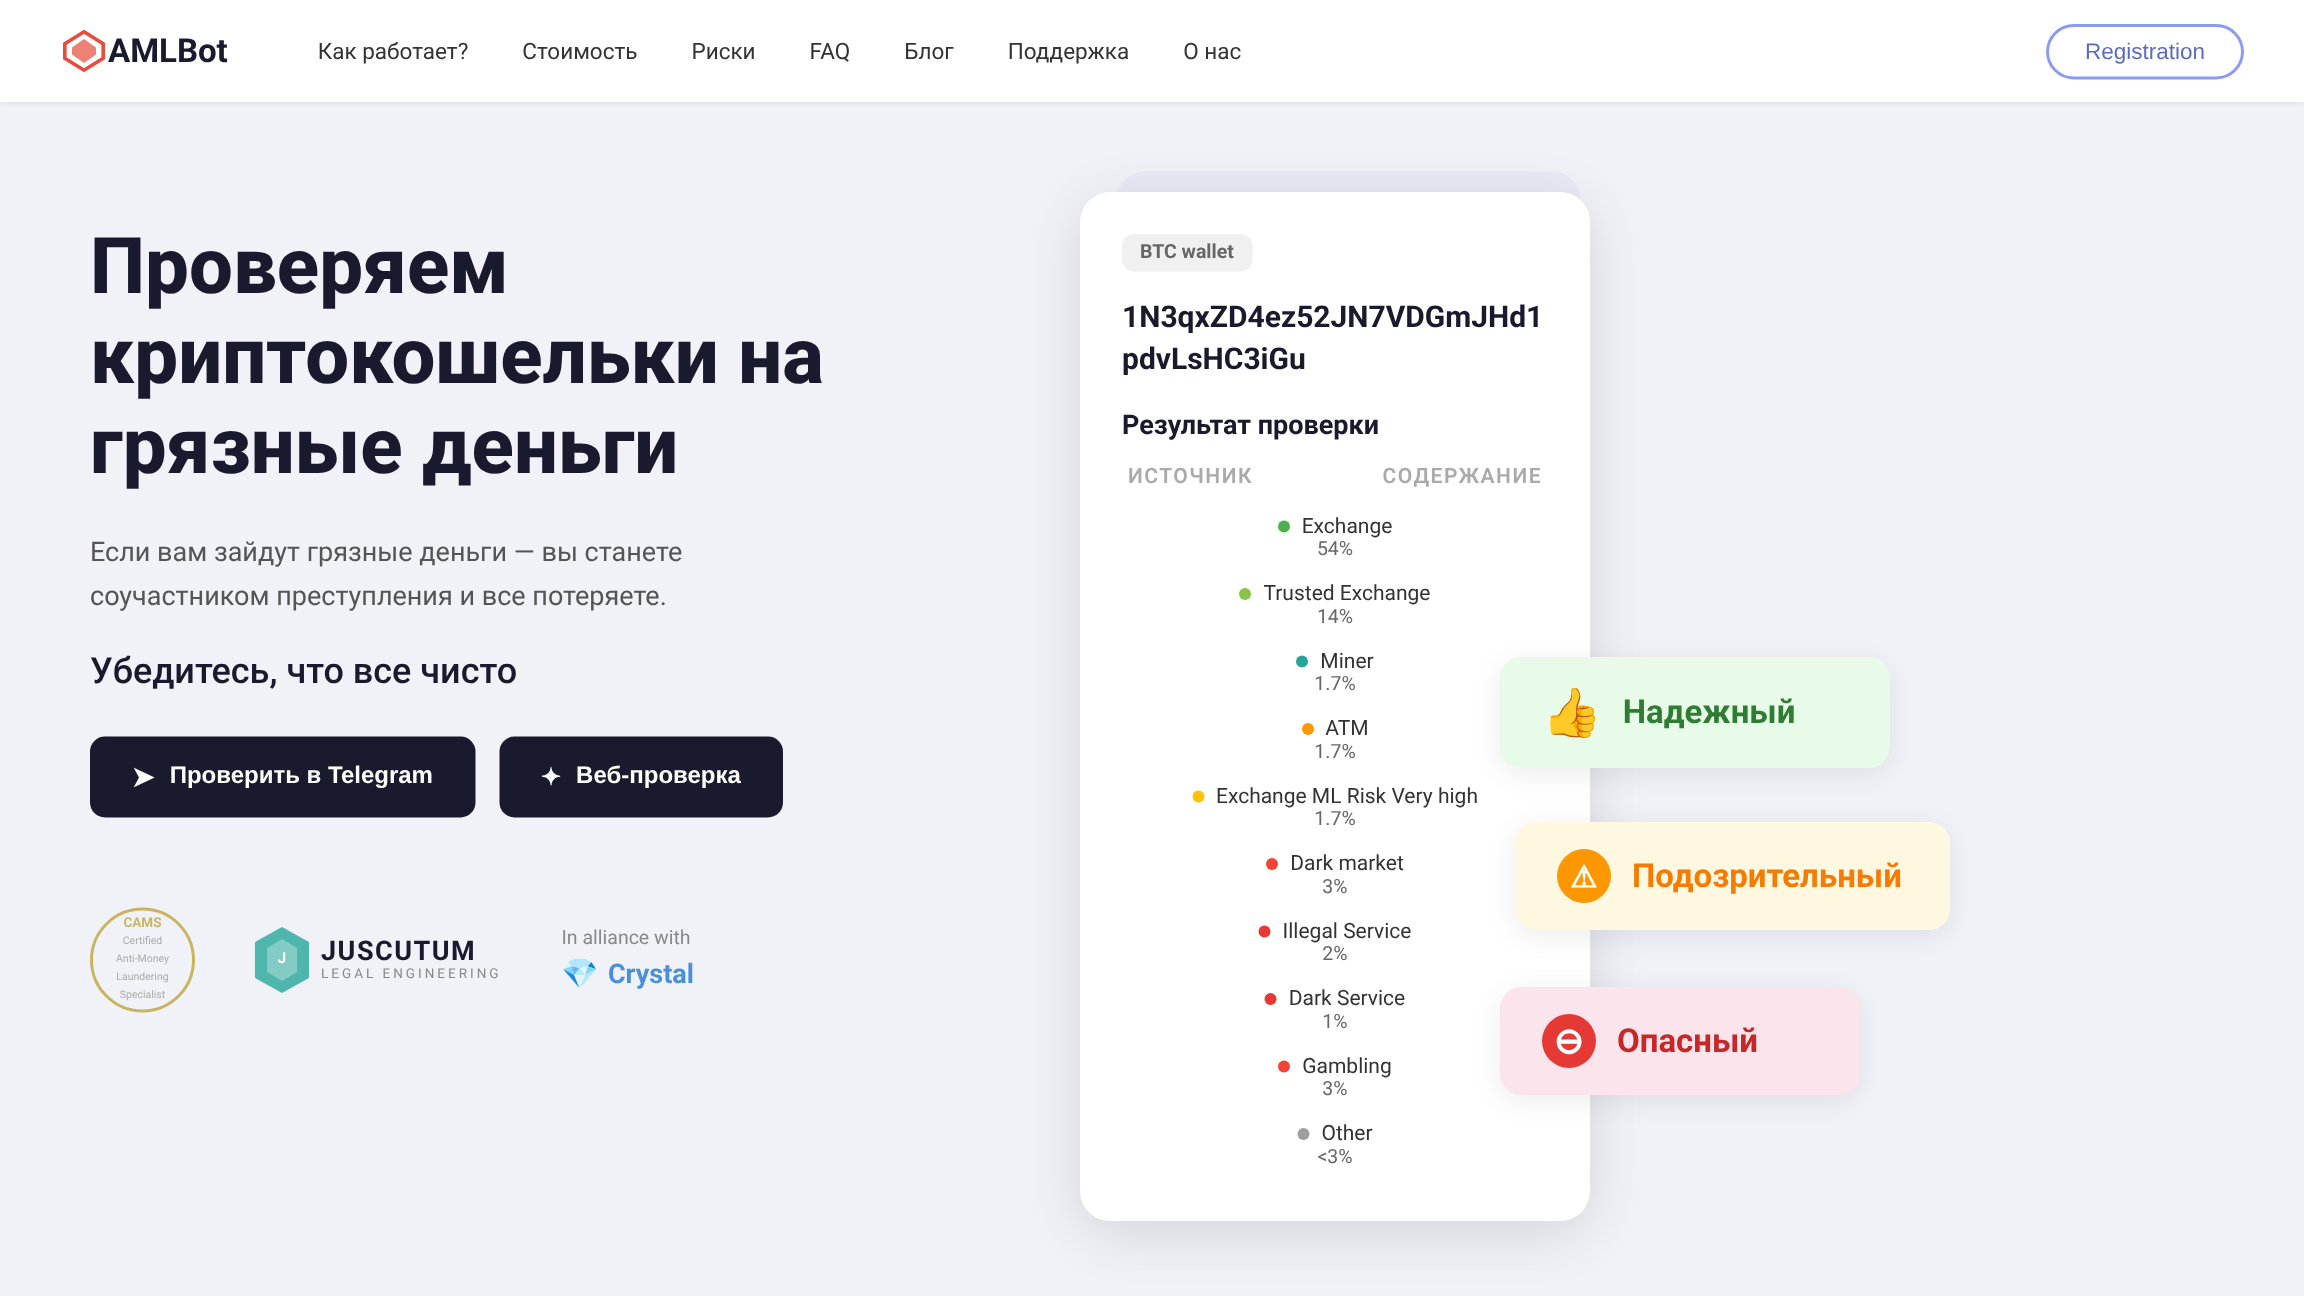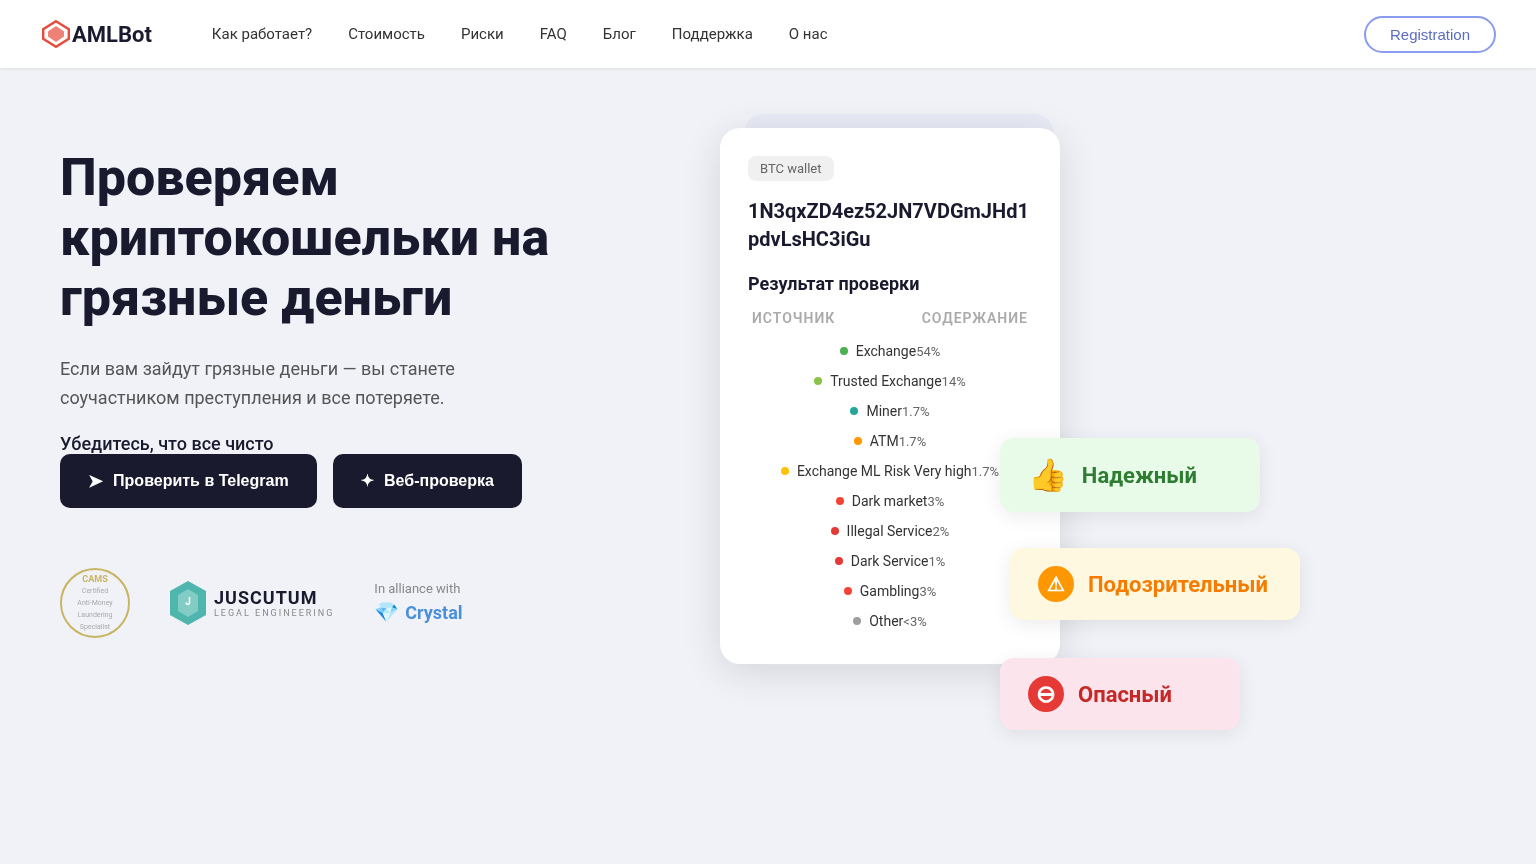--- a/index.html
+++ b/index.html
@@ -73,22 +73,23 @@
       margin-bottom: 28px;
     }
     .hero-subtitle {
       font-size: 18px;
       color: #555;
       line-height: 1.6;
       margin-bottom: 20px;
       max-width: 480px;
     }
     .hero-cta {
-      font-size: 18px;
+      font-size: 24px;
       color: #1a1a2e;
+      margin-bottom: 30px;
       font-weight: 500;
     }
     .buttons {
       display: flex;
       gap: 16px;
       margin-bottom: 60px;
     }
     .btn-telegram {
       display: flex;
       align-items: center;
@@ -206,20 +207,21 @@
       z-index: 2;
     }
     .btc-badge {
       background: #f0f0f0;
       border-radius: 8px;
       padding: 5px 12px;
       font-size: 13px;
       color: #666;
       display: inline-block;
       margin-bottom: 16px;
+      font-weight: bold;
     }
     .wallet-address {
       font-size: 20px;
       font-weight: 700;
       color: #1a1a2e;
       line-height: 1.4;
       margin-bottom: 20px;
       word-break: break-all;
     }
     .result-title {
@@ -235,24 +237,25 @@
       font-weight: 600;
       color: #aaa;
       letter-spacing: 1px;
       text-transform: uppercase;
       margin-bottom: 10px;
       padding: 0 4px;
     }
     .table-row {
       display: flex;
       align-items: center;
-      justify-content: center;
+      justify-content: space-between;
       padding: 7px 4px;
       font-size: 14px;
       color: #333;
+      flex-direction: column;
     }
     .row-left {
       display: flex;
       align-items: center;
       gap: 8px;
     }
     .dot {
       width: 8px;
       height: 8px;
       border-radius: 50%;

